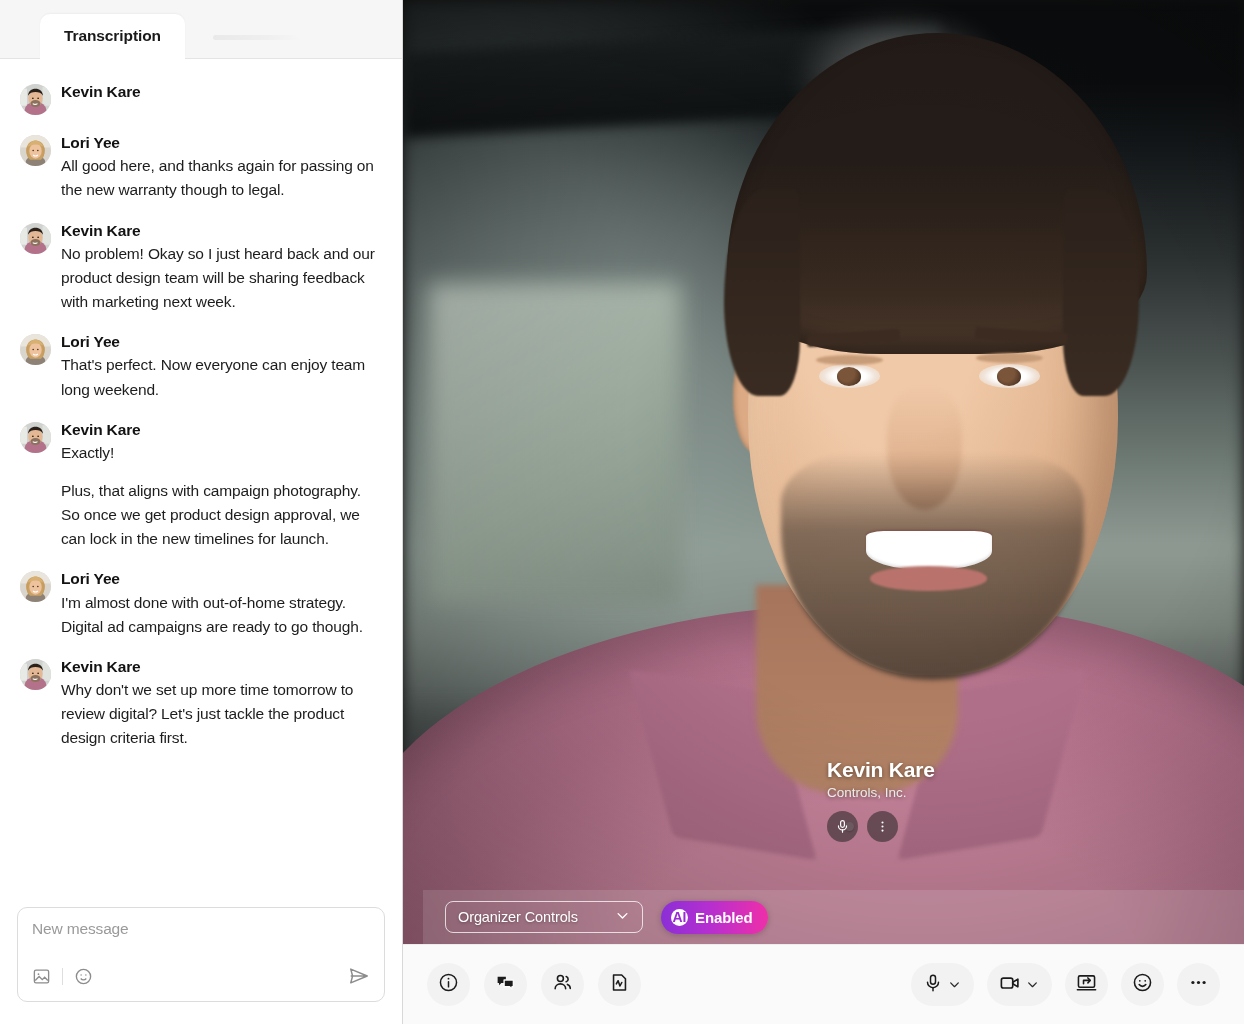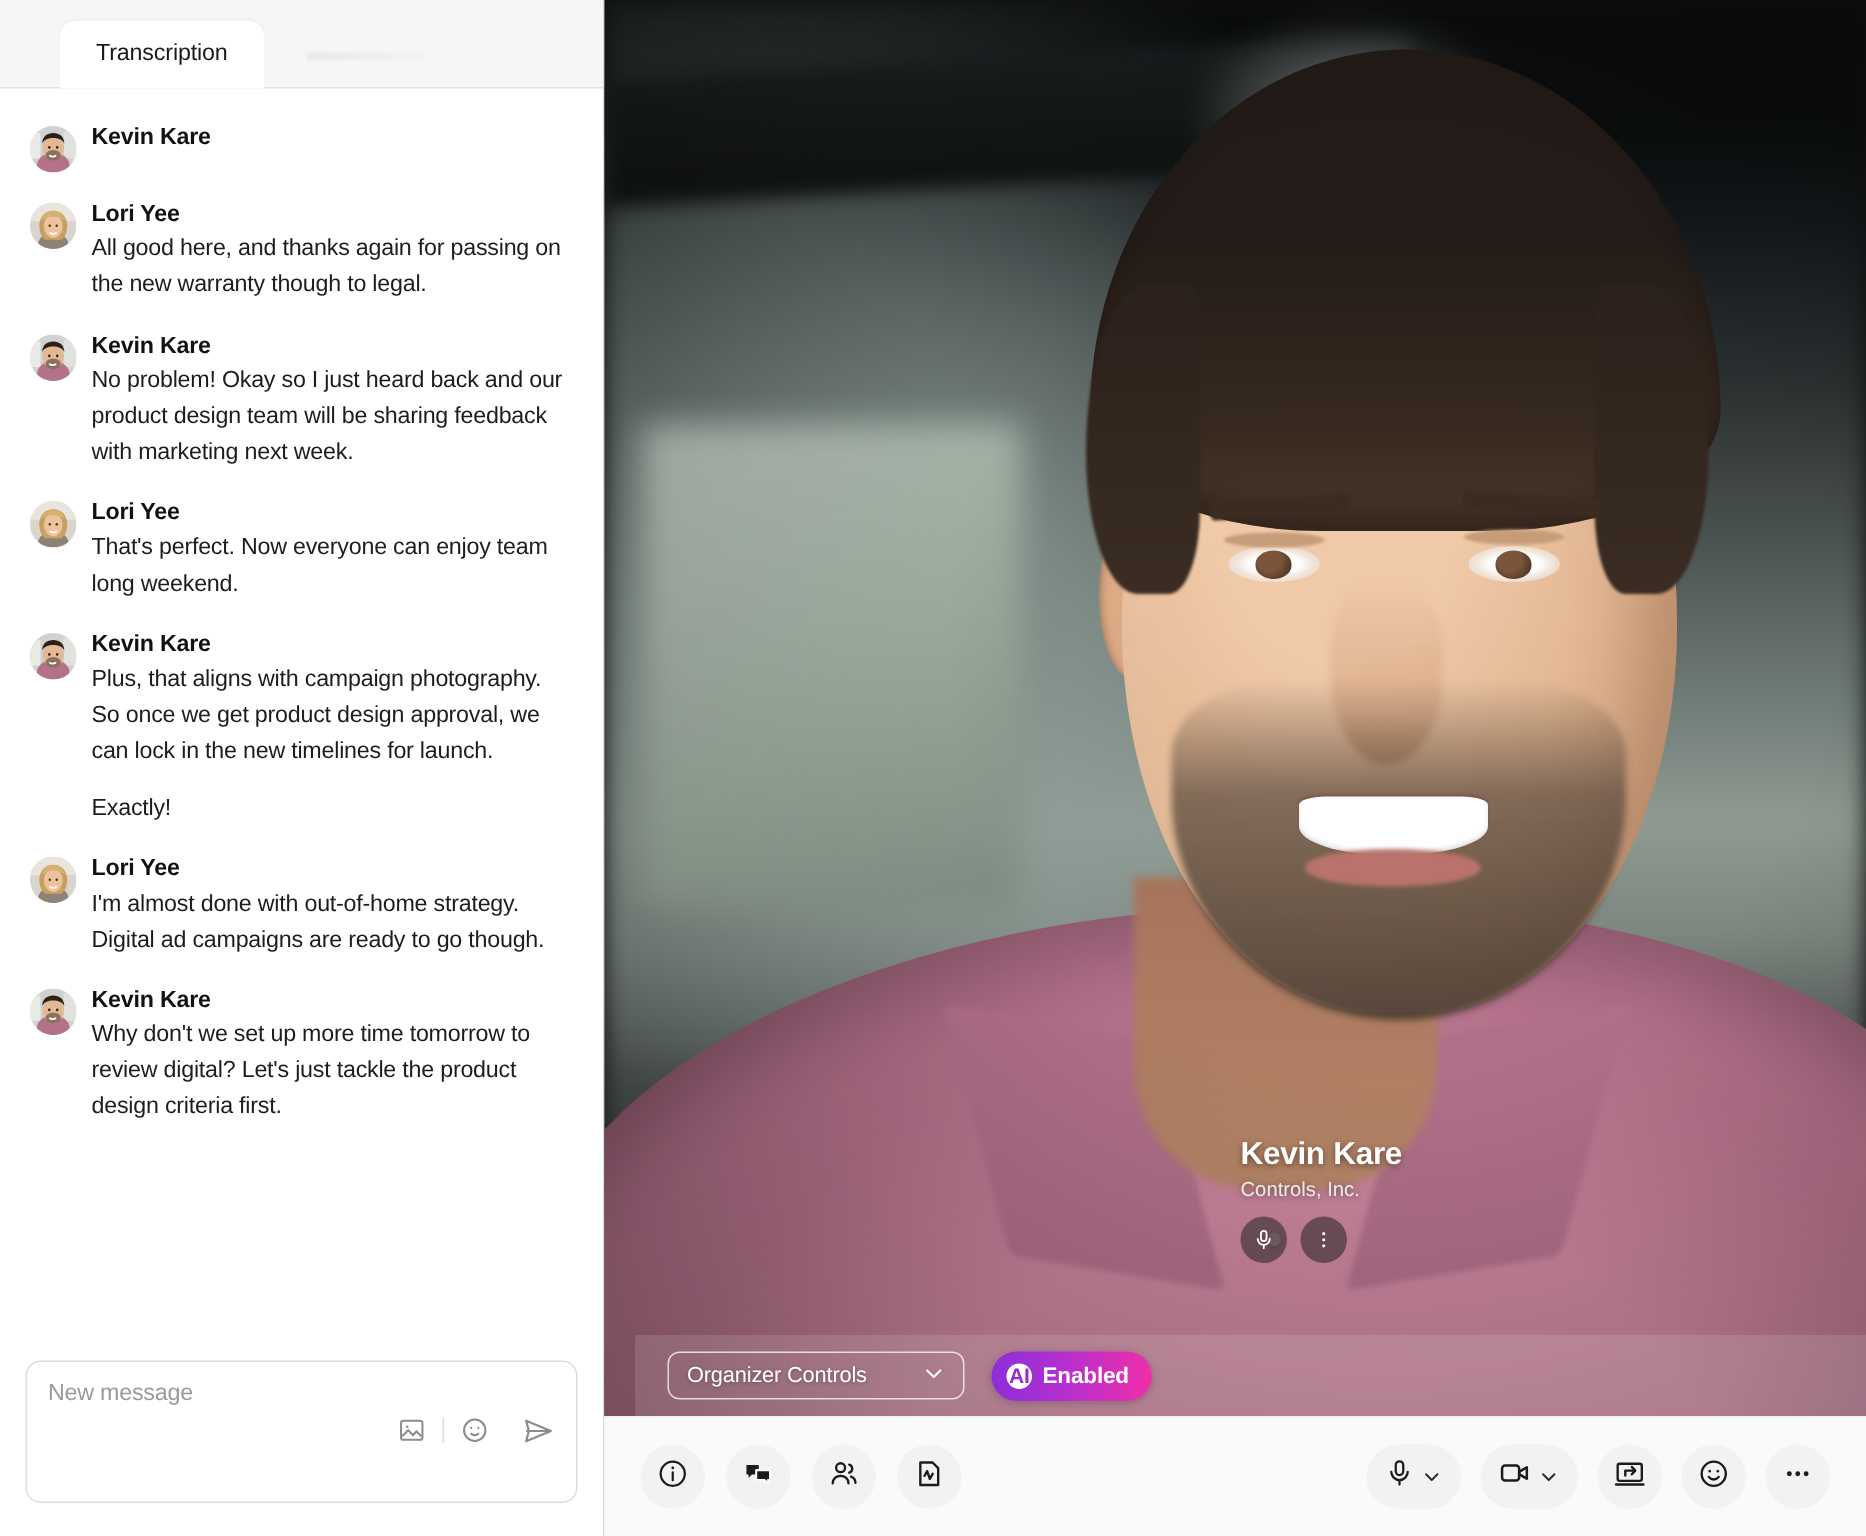--- a/index.html
+++ b/index.html
@@ -18,21 +18,21 @@
   }
   .tabbar{
     height:59px; background:#f6f6f6; position:relative;
     display:flex; align-items:flex-end; flex:0 0 59px;
     border-bottom:1px solid #e4e4e4;
   }
   .tab{
     margin-left:40px; height:44px; padding:0 24px;
     background:#ffffff; border-radius:10px 10px 0 0;
     display:flex; align-items:center; justify-content:center;
-    font-size:15.5px; font-weight:400; color:#1a1a1a; letter-spacing:-0.1px;
+    font-size:15.5px; font-weight:700; color:#1a1a1a; letter-spacing:-0.1px;
     position:relative; z-index:2;
     box-shadow:0 -1px 2px rgba(0,0,0,0.04);
   }
   .tab::after{
     content:""; position:absolute; left:0; right:0; bottom:-1px; height:2px; background:#fff;
   }
   .tab-ghost{
     margin-left:28px; margin-bottom:18px;
     width:88px; height:5px; border-radius:3px;
     background:linear-gradient(90deg,#e9e9e9,#efefef 60%,#f6f6f6);
@@ -57,21 +57,21 @@
   .utterance{
     font-size:15.5px; font-weight:400; color:#1d1d1d; line-height:1.55;
     letter-spacing:-0.15px;
   }
   .utterance + .utterance{ margin-top:14px; }
 
   
   .composer-wrap{ padding:0 17px 22px 17px; flex:0 0 auto; }
   .composer{
     border:1px solid #dcdcdc; border-radius:10px; background:#fff;
-    height:95px; padding:12px 14px 0 14px; display:flex; flex-direction:row;
+    height:95px; padding:12px 14px 0 14px; display:flex; flex-direction:column;
     justify-content:space-between;
   }
   .composer-placeholder{ font-size:15.5px; color:#9a9a9a; letter-spacing:-0.15px; }
   .composer-tools{
     display:flex; align-items:center; gap:11px; padding-bottom:14px;
   }
   .composer-tools .vdiv{ width:1px; height:17px; background:#dedede; }
   .composer-tools .spacer{ flex:1 1 auto; }
   .ic{ color:#8c8c8c; display:flex; align-items:center; }
 
@@ -365,22 +365,22 @@
         <ellipse cx="20" cy="34" rx="14" ry="11" fill="#b3718a"></ellipse>
         <ellipse cx="20" cy="19" rx="9.2" ry="10.6" fill="#e4b894"></ellipse>
         <path d="M10.5 15c0-6 4.4-9 9.5-9s9.5 3 9.5 9c-1.8-3.4-5.2-4.6-9.5-4.6S12.3 11.6 10.5 15z" fill="#2b211b"></path>
         <ellipse cx="20" cy="25.2" rx="6.6" ry="4.6" fill="#6a564a" opacity="0.72"></ellipse>
         <circle cx="16.6" cy="18.4" r="1.1" fill="#35241a"></circle>
         <circle cx="23.4" cy="18.4" r="1.1" fill="#35241a"></circle>
         <path d="M17 25.6c1 .9 4 .9 5 0" stroke="#fff" stroke-width="1.5" fill="none" stroke-linecap="round"></path>
       </svg></div>
           <div class="entry-body">
             <div class="speaker">Kevin Kare</div>
+            <div class="utterance">Exactly!</div>
             <div class="utterance">Plus, that aligns with campaign photography. So once we get product design approval, we can lock in the new timelines for launch.</div>
-            <div class="utterance">Exactly!</div>
           </div>
         </div>
         <div class="entry">
           <div class="avatar"><svg viewBox="0 0 40 40" width="31" height="31">
         <rect width="40" height="40" fill="#d9d5cd"></rect>
         <rect x="0" y="0" width="40" height="16" fill="#e9e5dd"></rect>
         <ellipse cx="20" cy="36" rx="13" ry="10" fill="#8e8277"></ellipse>
         <path d="M8 20c0-8 5.4-13 12-13s12 5 12 13c0 6-2.4 10-5 12H13c-2.6-2-5-6-5-12z" fill="#c8a264"></path>
         <ellipse cx="20" cy="20.5" rx="8" ry="10" fill="#edc29c"></ellipse>
         <path d="M9.5 16.5c2-7 7-9.5 10.5-9.5S28.5 9.5 30.5 16.5c-2.5-3-6.4-4.2-10.5-4.2S12 13.5 9.5 16.5z" fill="#d8b072"></path>

